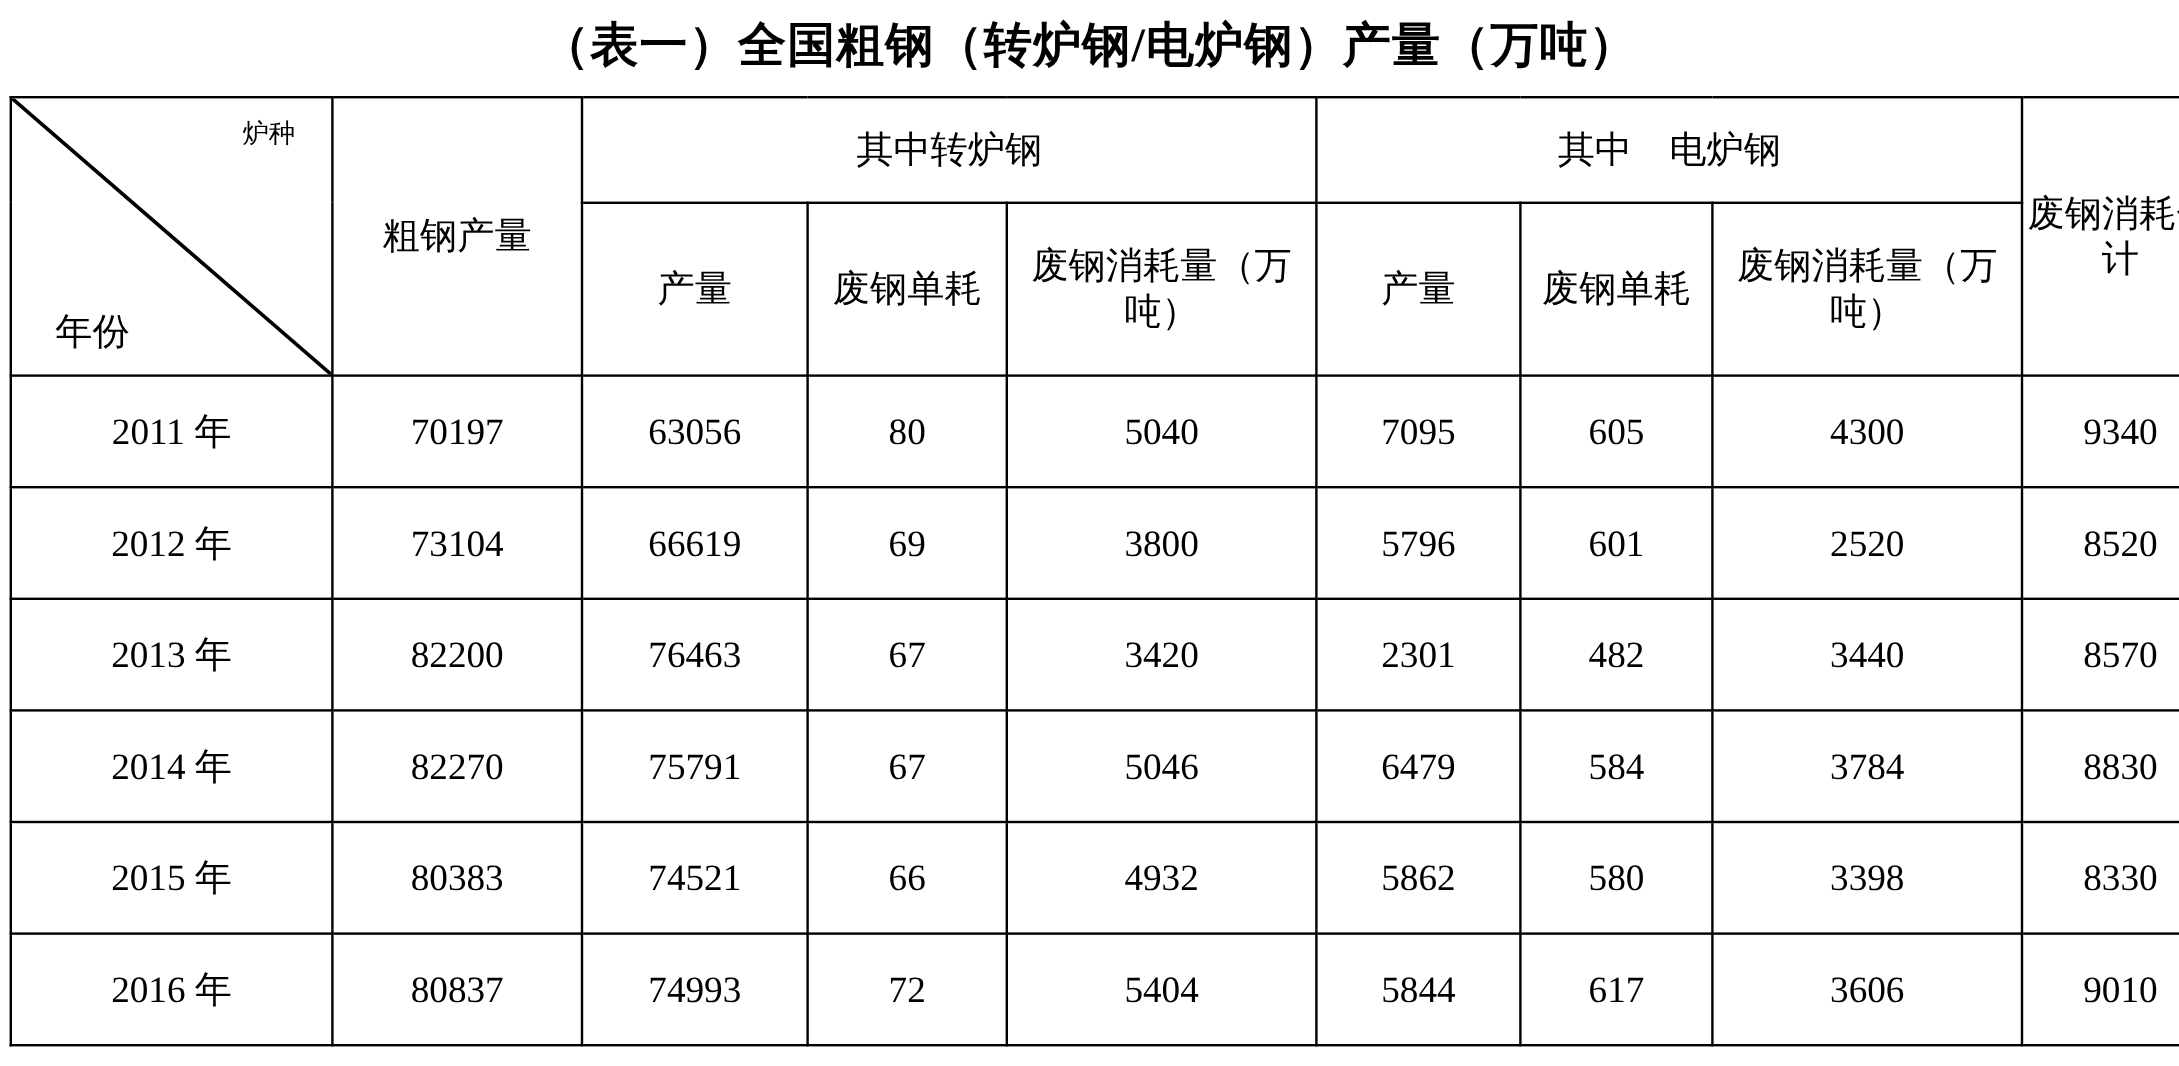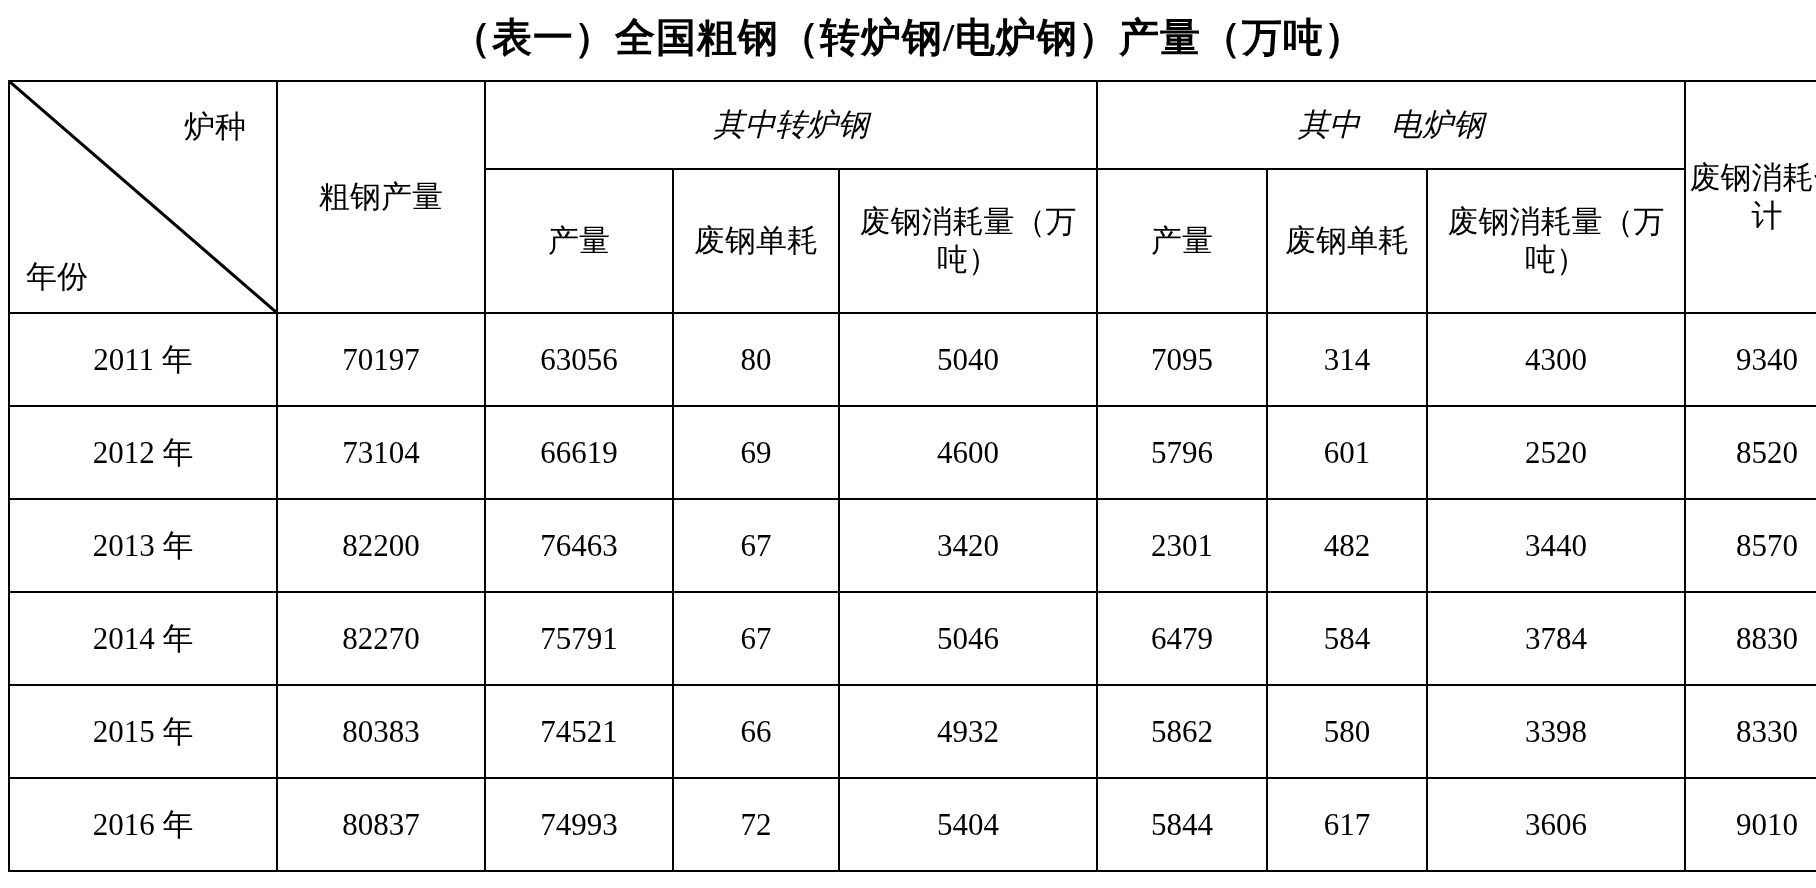--- a/index.html
+++ b/index.html
@@ -65,38 +65,37 @@
     padding: 0;
   }
   .corner-cell .diag {
     position: absolute;
     left: 0; top: 0; right: 0; bottom: 0;
     width: 100%; height: 100%;
     display: block;
   }
   .corner-cell .lbl-top {
     position: absolute;
-    top: 26px;
+    top: 16px;
     right: 30px;
-    font-size: 31px;
+    font-size: 22px;
   }
   .corner-cell .lbl-bottom {
     position: absolute;
     bottom: 16px;
-    left: 16px;
+    left: 36px;
     font-size: 31px;
     text-align: right;
   }
   .rowspan-head {
     font-size: 31px;
   }
   .group-head {
     font-size: 31px;
     height: 78px;
-    font-style: italic;
   }
   .sub-head {
     font-size: 31px;
     height: 134px;
   }
   .year-cell {
     font-size: 31px;
   }
   .num-cell {
     font-size: 33px;
@@ -150,30 +149,30 @@
         </tr>
       </thead>
       <tbody>
         <tr>
           <td class="year-cell nowrap">2011 年</td>
           <td class="num-cell">70197</td>
           <td class="num-cell">63056</td>
           <td class="num-cell">80</td>
           <td class="num-cell">5040</td>
           <td class="num-cell">7095</td>
-          <td class="num-cell">314</td>
+          <td class="num-cell">605</td>
           <td class="num-cell">4300</td>
           <td class="num-cell">9340</td>
         </tr>
         <tr>
           <td class="year-cell nowrap">2012 年</td>
           <td class="num-cell">73104</td>
           <td class="num-cell">66619</td>
           <td class="num-cell">69</td>
-          <td class="num-cell">4600</td>
+          <td class="num-cell">3800</td>
           <td class="num-cell">5796</td>
           <td class="num-cell">601</td>
           <td class="num-cell">2520</td>
           <td class="num-cell">8520</td>
         </tr>
         <tr>
           <td class="year-cell nowrap">2013 年</td>
           <td class="num-cell">82200</td>
           <td class="num-cell">76463</td>
           <td class="num-cell">67</td>

